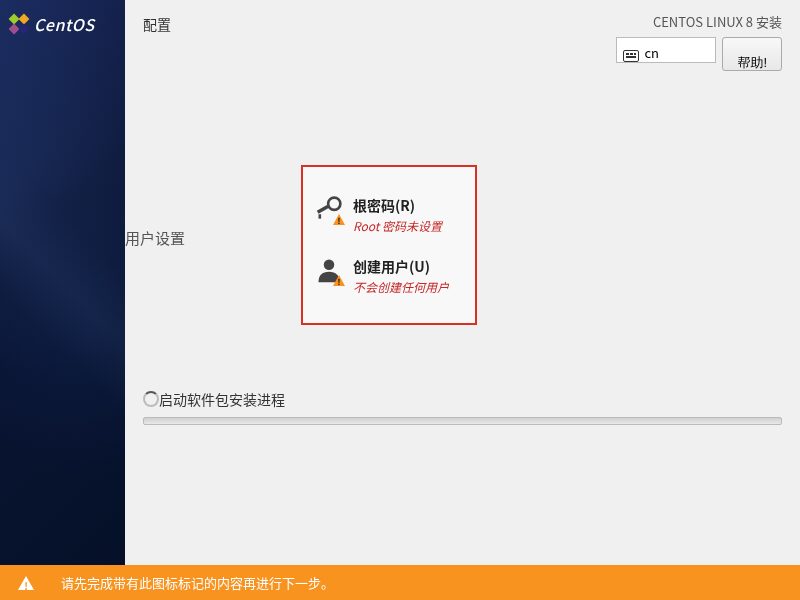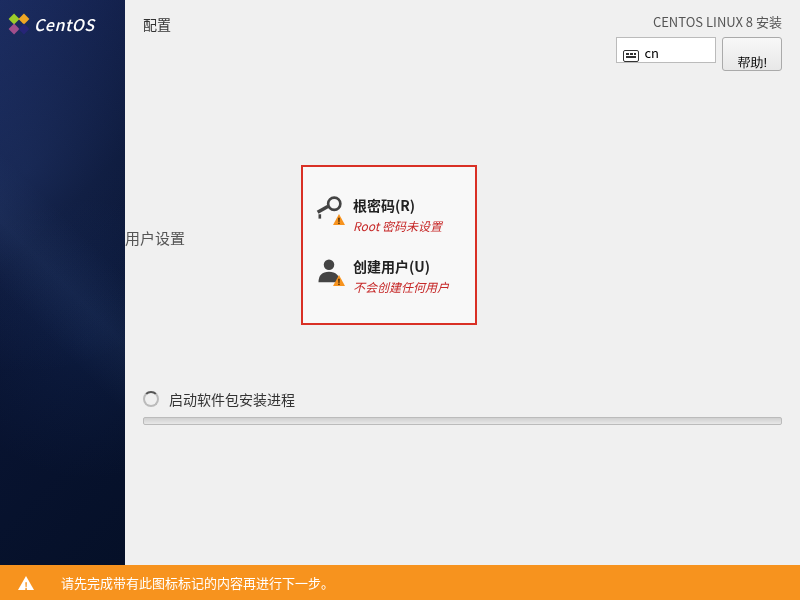--- a/index.html
+++ b/index.html
@@ -182,21 +182,20 @@
       text-align: center;
     }
     .progress-area {
       position: absolute;
       left: 18px; right: 18px;
       bottom: 140px;
     }
     .progress-row {
       display: flex;
       align-items: center;
-      gap: 10px;
       margin-bottom: 8px;
     }
     .spinner {
       width: 16px; height: 16px;
       border: 2px solid #bbb;
       border-top-color: #555;
       border-radius: 50%;
     }
     .progress-text {
       font-size: 14px;

